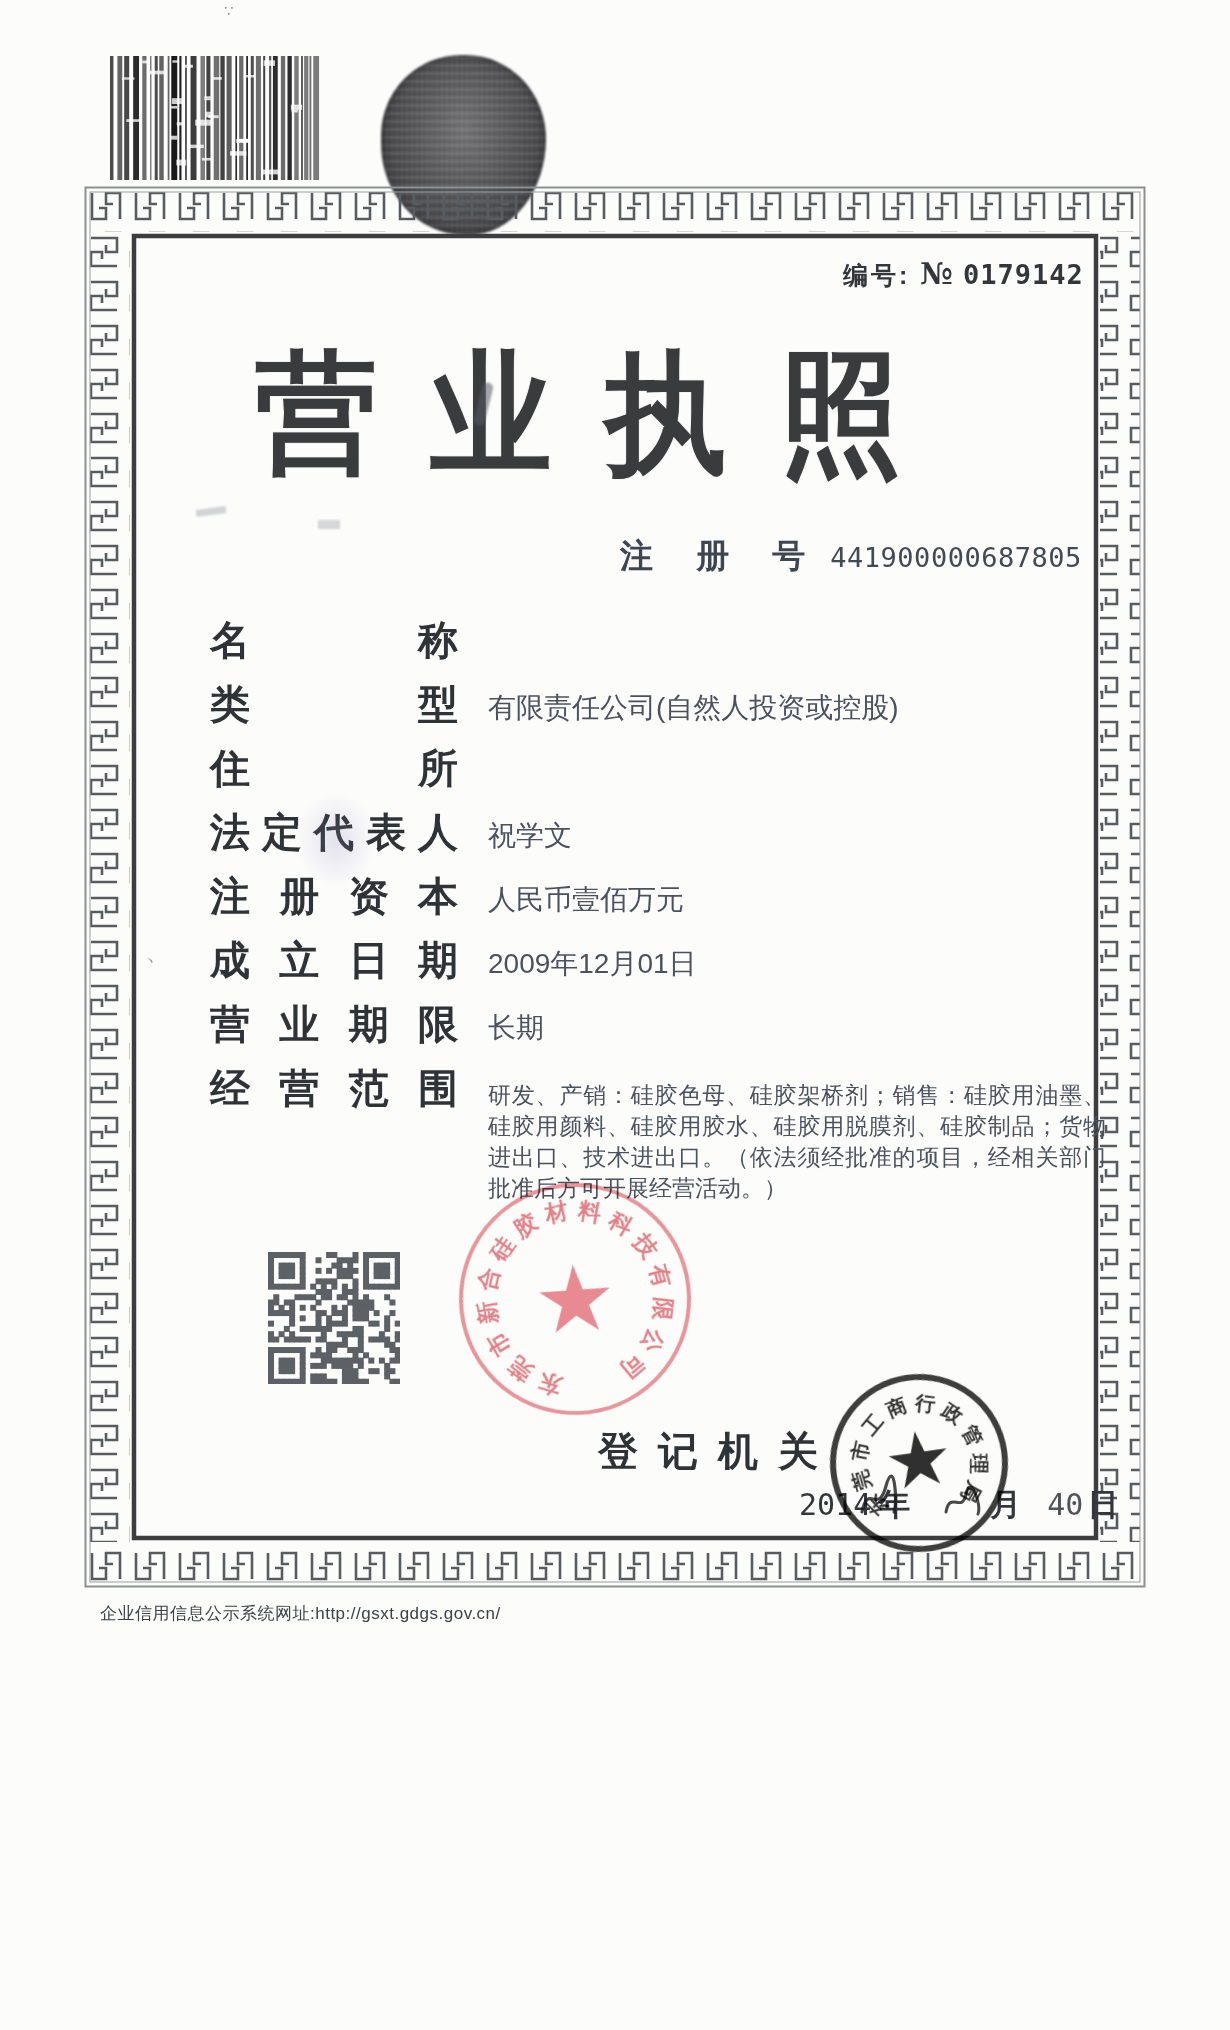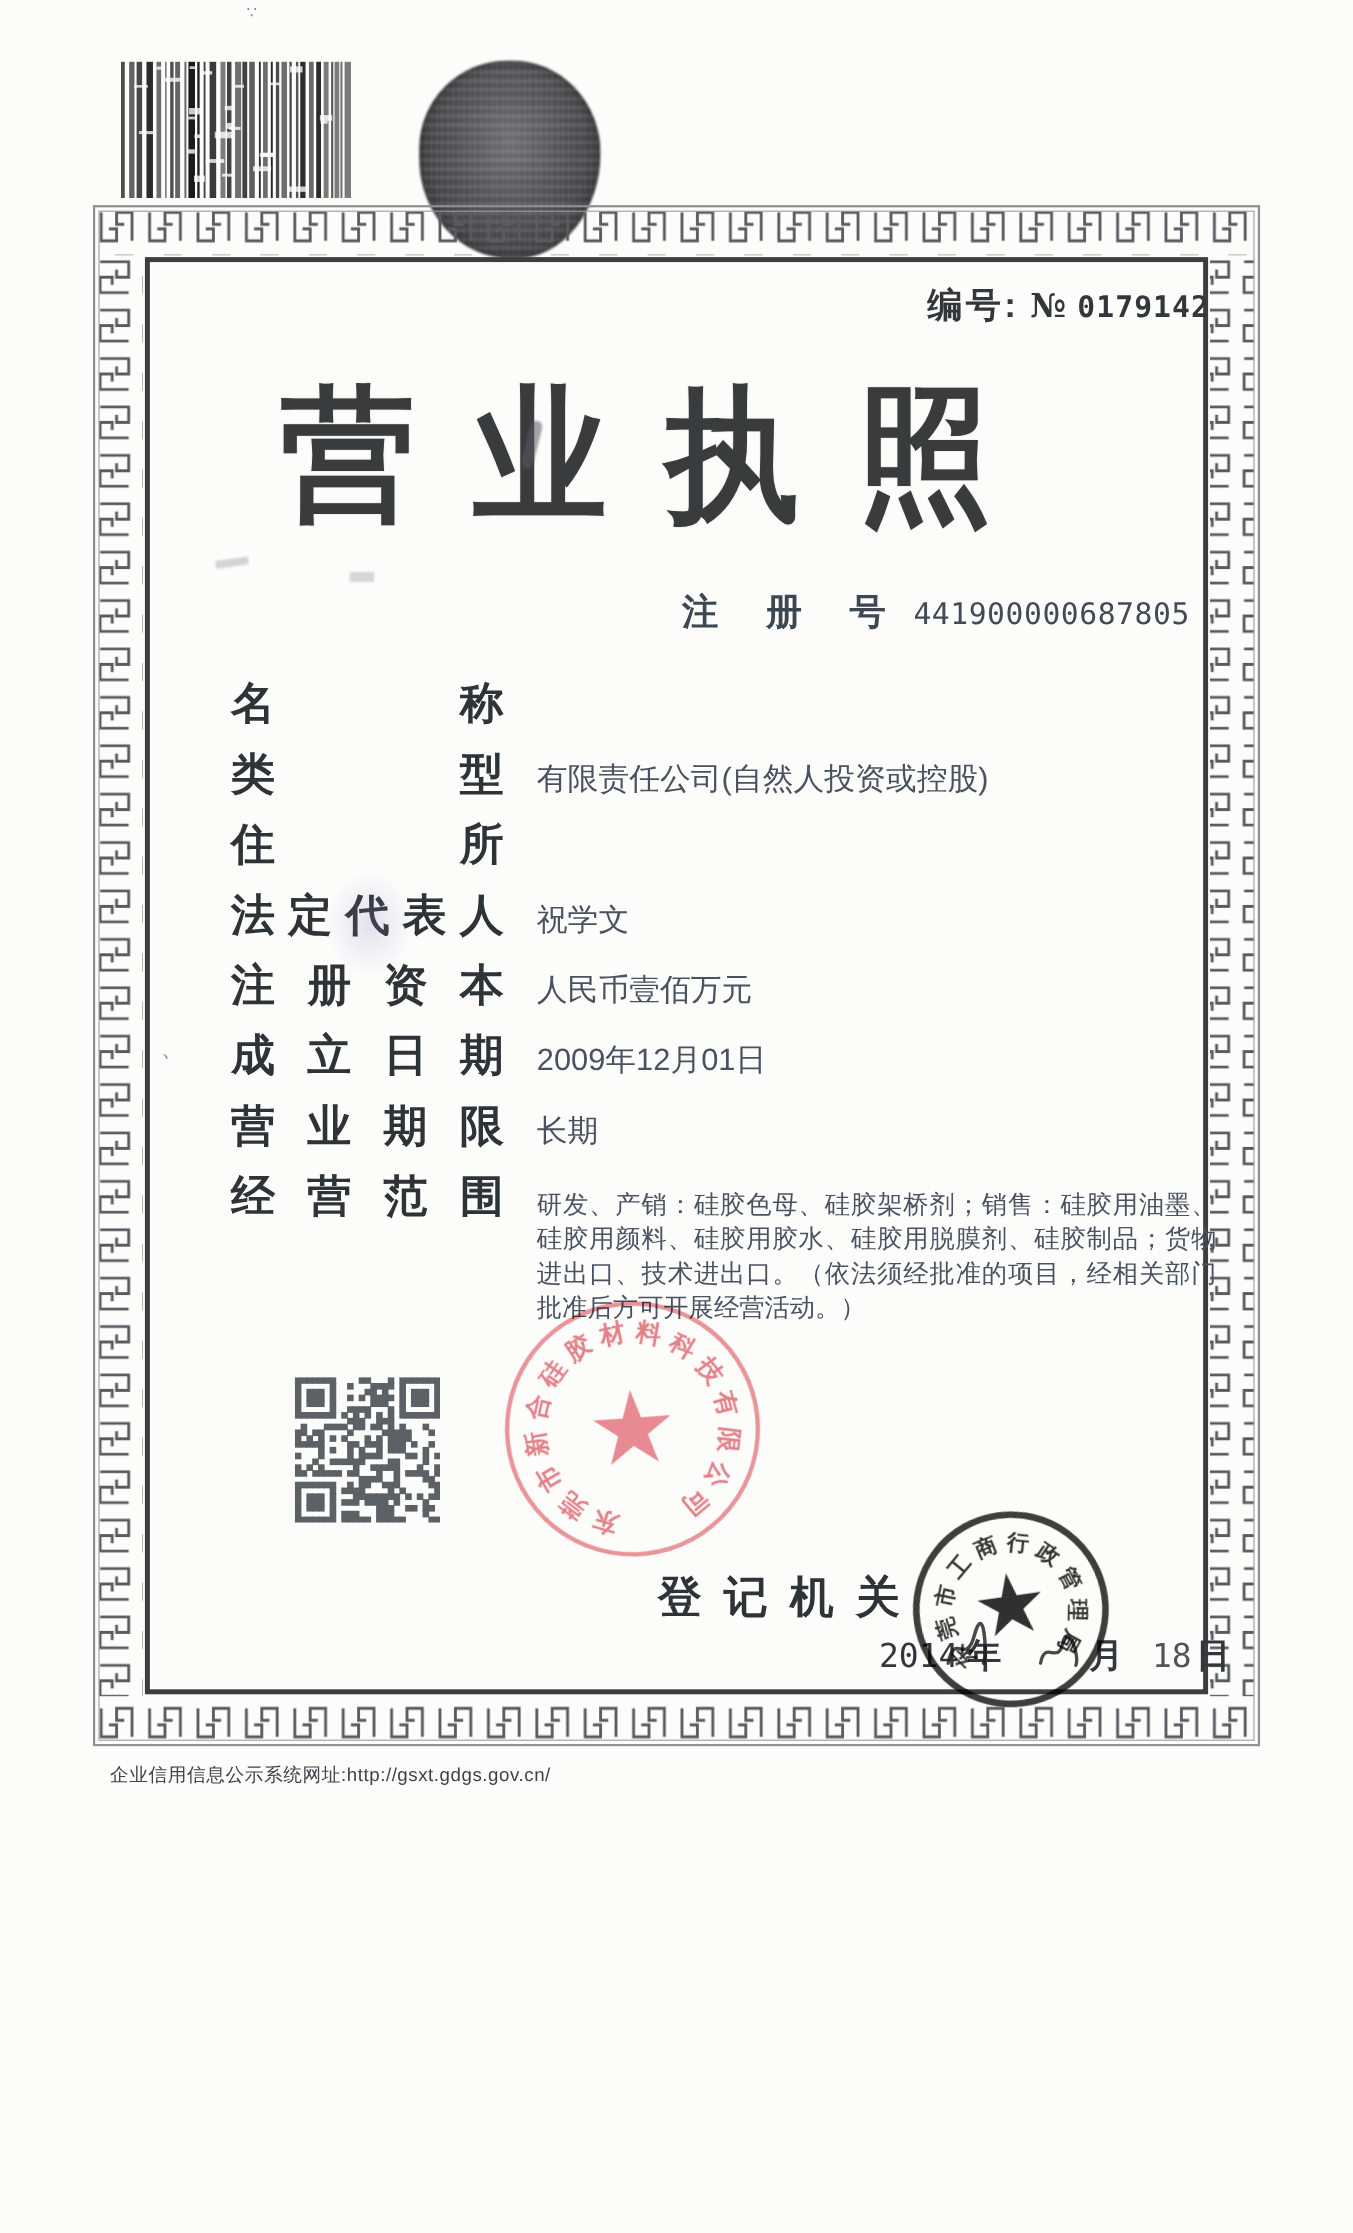--- a/index.html
+++ b/index.html
@@ -18,21 +18,21 @@
       repeating-linear-gradient(0deg, rgba(255,255,255,.10) 0 3px, rgba(0,0,0,0) 3px 8px),
       repeating-linear-gradient(90deg, rgba(255,255,255,.06) 0 2px, rgba(0,0,0,0) 2px 5px),
       radial-gradient(ellipse at 50% 42%, #6d6d6f 0%, #525255 40%, #414144 68%, #5a5a5e 88%, #6a6a6e 100%);
     filter:blur(1px);box-shadow:inset 0 0 10px rgba(20,20,20,.6);}
 
   
   .frame{left:84px;top:186px;}
 
   
   .serial{left:843px;top:256px;display:flex;align-items:baseline;gap:10px;color:#33373c;}
-  .serial .lab{font-size:32px;font-weight:700;letter-spacing:3px;}
+  .serial .lab{font-size:25px;font-weight:700;letter-spacing:3px;}
   .serial .no{font-family:"DejaVu Serif","Liberation Serif",serif;font-size:30px;font-weight:700;}
   .serial .digits{font-family:"DejaVu Sans Mono","Liberation Mono",monospace;font-size:27px;font-weight:600;letter-spacing:1px;}
 
   
   .title{left:85px;top:338px;width:1040px;text-align:center;
     font-size:132px;font-weight:900;color:#3a3b3d;letter-spacing:58px;line-height:1.15;
     text-shadow:0 0 1px rgba(60,60,60,.5);transform:scaleX(.92);transform-origin:center;
     white-space:nowrap;}
 
   
@@ -597,21 +597,21 @@
         <span style="transform: translate(-50%, -50%) rotate(152deg) translateY(-88px);">司</span>
       </div>
   </div>
 
   <div class="abs registrar">登记机关</div>
 
   <div class="abs date-line">
     <span class="num">2014</span>
     <span class="y-suf">年</span>
     <span class="m-suf">月</span>
-    <span class="num day">18</span>
+    <span class="num day">40</span>
     <span class="d-suf">日</span>
   </div>
 
   <svg class="abs art scribble" style="left:852px;top:1472px" width="52" height="52" xmlns="http://www.w3.org/2000/svg">
     <path d="M10 40 C16 10, 26 44, 34 14 S 46 30, 42 40" fill="none" stroke="#1d1d1d" stroke-width="3.2" stroke-linecap="round"></path>
   </svg>
   <svg class="abs art scribble" style="left:938px;top:1478px" width="52" height="44" xmlns="http://www.w3.org/2000/svg">
     <path d="M8 34 C12 12, 24 36, 28 16 S 44 26, 40 36" fill="none" stroke="#1d1d1d" stroke-width="3" stroke-linecap="round"></path>
   </svg>
 

